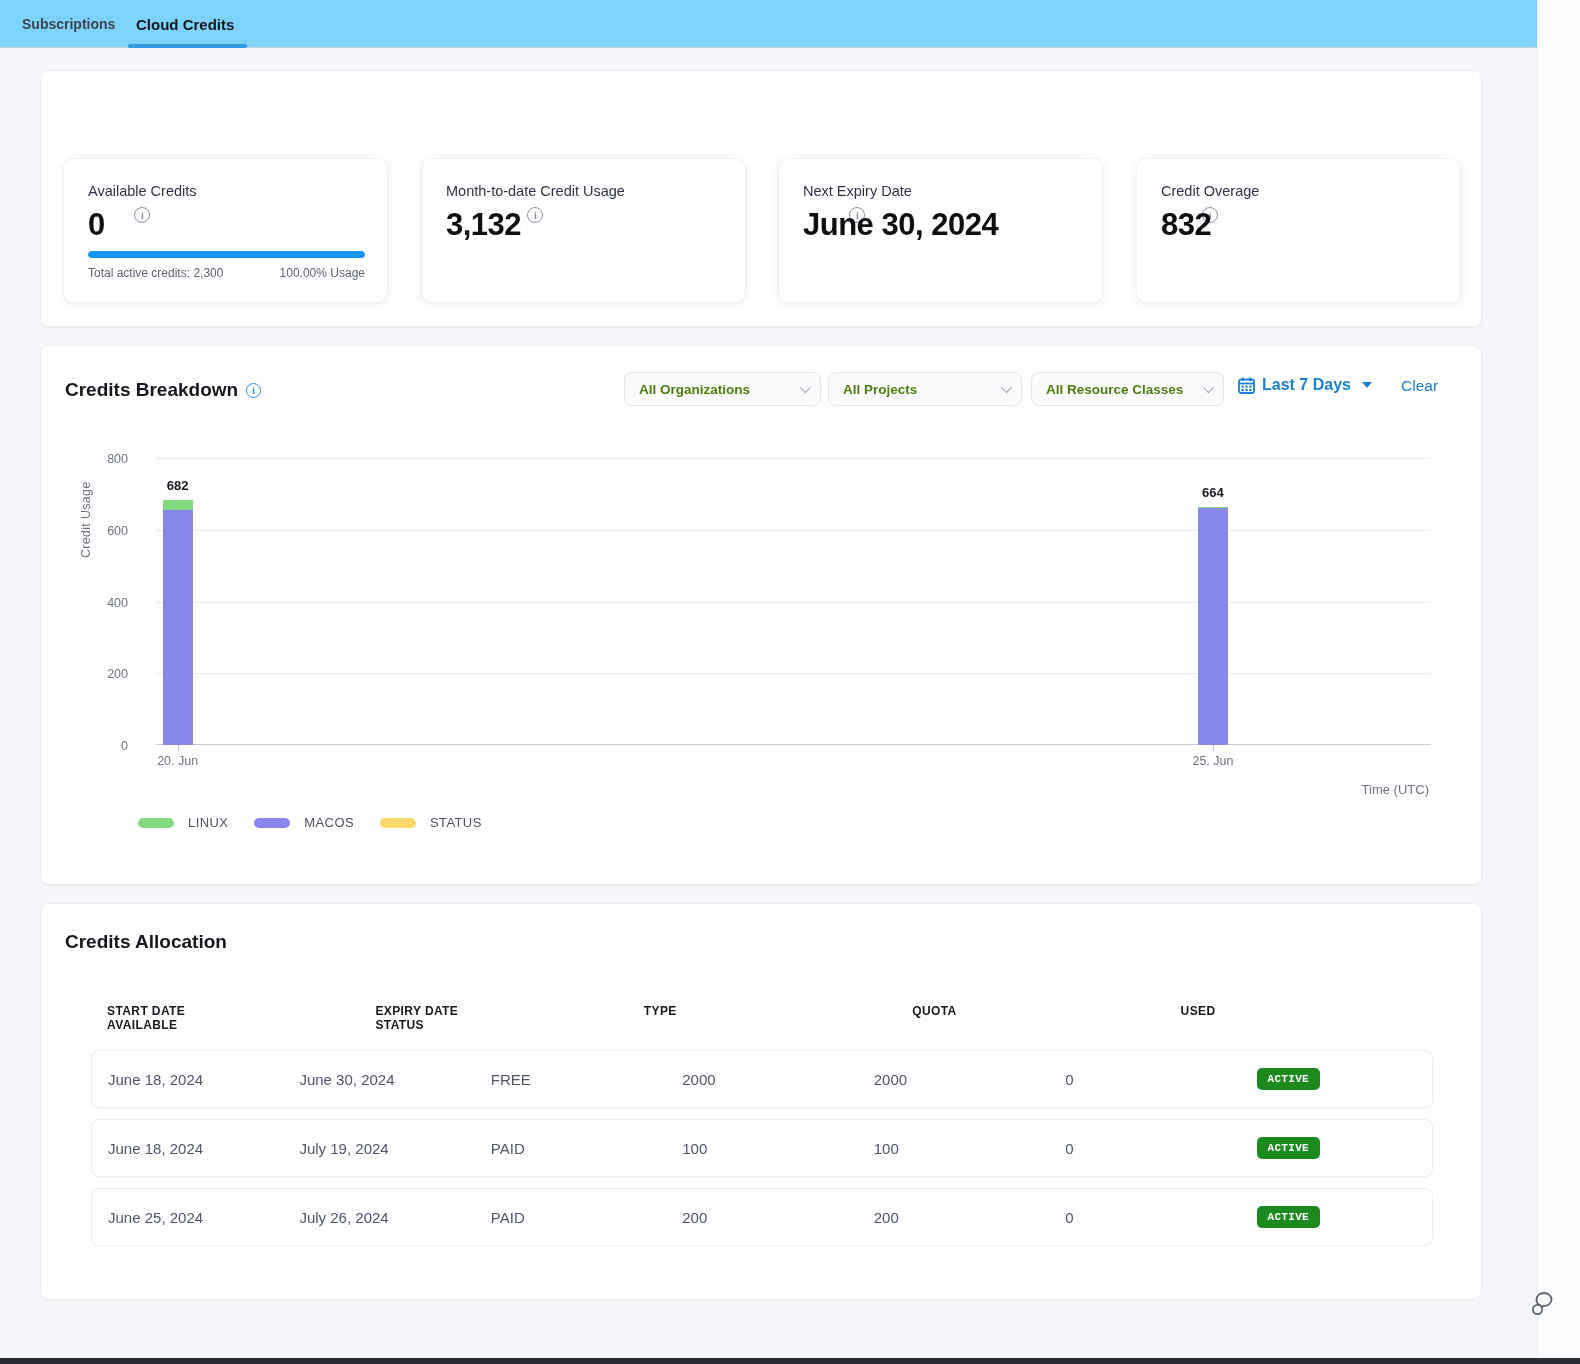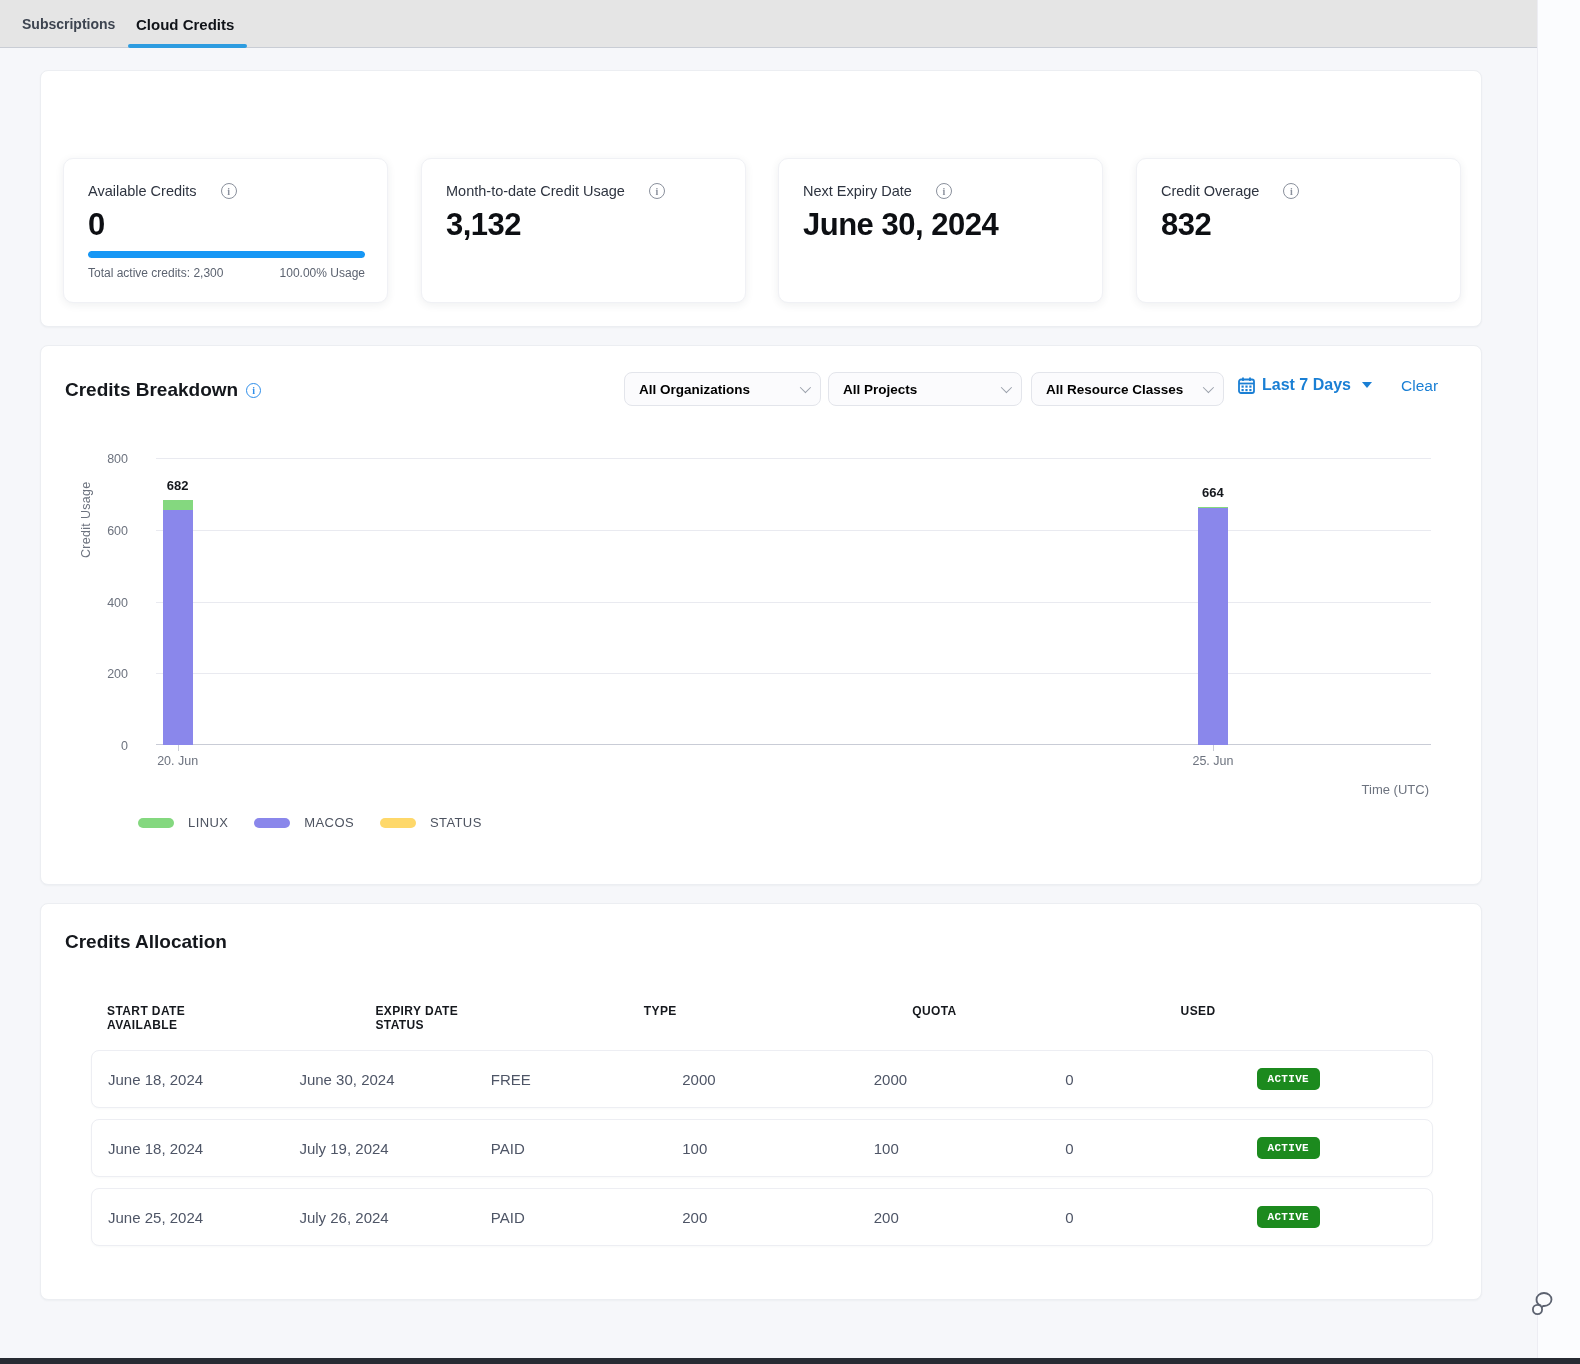--- a/index.html
+++ b/index.html
@@ -1,45 +1,45 @@
 <!DOCTYPE html>
 <html><head>
 <meta charset="utf-8">
 <style>
   * { margin:0; padding:0; box-sizing:border-box; }
   body { font-family:"Liberation Sans", sans-serif; background:#fff; }
   .screen { position:relative; width:1580px; height:1364px; background:#f6f7fa; overflow:hidden; }
 
   
-  .tabbar { position:absolute; left:0; top:0; width:1537px; height:48px; background:#e5e5e5; border-bottom:1px solid #c9cdd5; }
+  .tabbar { position:absolute; left:0; top:0; width:1537px; height:48px; background:#7dd3fc; border-bottom:1px solid #c9cdd5; }
   .tab { position:absolute; top:0; height:48px; display:flex; align-items:center; cursor:pointer; }
   .tab-inactive { left:22px; font-size:14px; font-weight:600; color:#3d4450; }
   .tab-active { left:136px; font-size:15px; font-weight:700; color:#101318; }
   .tab-underline { position:absolute; left:128px; bottom:-1px; width:119px; height:4px; background:#2d9ce0; border-radius:3px; }
 
   .right-strip { position:absolute; left:1537px; top:0; width:43px; height:1364px; background:#fbfcfe; border-left:1px solid #ededf3; }
   .bottom-bar { position:absolute; left:0; bottom:0; width:1580px; height:6px; background:#272b33; }
 
   
   .section { position:absolute; left:40px; width:1442px; background:#fff; border:1px solid #eceef2; border-radius:8px; box-shadow:0 1px 2px rgba(30,40,60,.04); }
   .section-title { position:absolute; left:24px; font-size:19px; font-weight:700; color:#14171c; display:flex; align-items:center; gap:8px; }
 
   .info-icon { display:inline-flex; width:16px; height:16px; border:1.5px solid #8a909c; border-radius:50%; color:#8a909c; font-size:10px; font-weight:700; align-items:center; justify-content:center; font-family:"Liberation Serif", serif; }
   .info-icon.blue { border-color:#2e8eea; color:#2e8eea; width:15px; height:15px; }
 
   
   .stat-card { position:absolute; top:87px; width:325px; height:145px; background:#fff; border:1px solid #f0f1f5; border-radius:10px; box-shadow:0 2px 8px rgba(40,50,70,.08); }
-  .stat-label { position:absolute; left:24px; top:24px; font-size:14.5px; color:#2e3440; display:flex; align-items:center; gap:24px; }
+  .stat-label { position:absolute; left:24px; top:24px; font-size:14.5px; color:#2e3440; display:flex; align-items:center; gap:8px;flex-direction:column; }
   .stat-value { position:absolute; left:24px; top:48px; font-size:31px; font-weight:700; color:#0d0f13; letter-spacing:-.5px; }
   .progress-track { position:absolute; left:24px; top:92px; width:277px; height:7px; border-radius:4px; background:#e6e8ee; overflow:hidden; }
   .progress-fill { height:100%; border-radius:4px; }
   .stat-footer { position:absolute; left:24px; top:107px; width:277px; display:flex; justify-content:space-between; font-size:12px; color:#5c6370; }
 
   
-  .dropdown { position:absolute; top:26px; height:34px; background:#fbfbfd; border:1px solid #e3e5eb; border-radius:8px; display:flex; align-items:center; justify-content:space-between; padding:0 12px 0 14px; font-size:13.5px; font-weight:600; color:#000000; cursor:pointer; }
+  .dropdown { position:absolute; top:26px; height:34px; background:#fbfbfd; border:1px solid #e3e5eb; border-radius:8px; display:flex; align-items:center; justify-content:space-between; padding:0 12px 0 14px; font-size:13.5px; font-weight:600; color:#4d7c0f; cursor:pointer; }
   .chevron { width:8px; height:8px; border-right:1.5px solid #9aa0ab; border-bottom:1.5px solid #9aa0ab; transform:rotate(45deg) translateY(-2px); }
   .date-filter { position:absolute; top:30px; display:flex; align-items:center; gap:7px; cursor:pointer; font-size:16px; font-weight:600; }
   .caret-down { width:0; height:0; border-left:5px solid transparent; border-right:5px solid transparent; border-top:6px solid #1a7fd4; margin-left:4px; }
   .clear-link { position:absolute; top:31px; font-size:15.5px; font-weight:400; cursor:pointer; }
 
   
   .plot { position:absolute; left:115px; top:112px; width:1275px; height:287px; }
   .gridline { position:absolute; left:0; width:100%; height:1px; background:#e9eaf0; }
   .axis-x { position:absolute; left:0; bottom:0; width:100%; height:1px; background:#c9ccd6; }
   .ytick { position:absolute; right:1172px; transform:translateY(-6px); font-size:12.5px; color:#6d737f; text-align:right; width:40px; }

